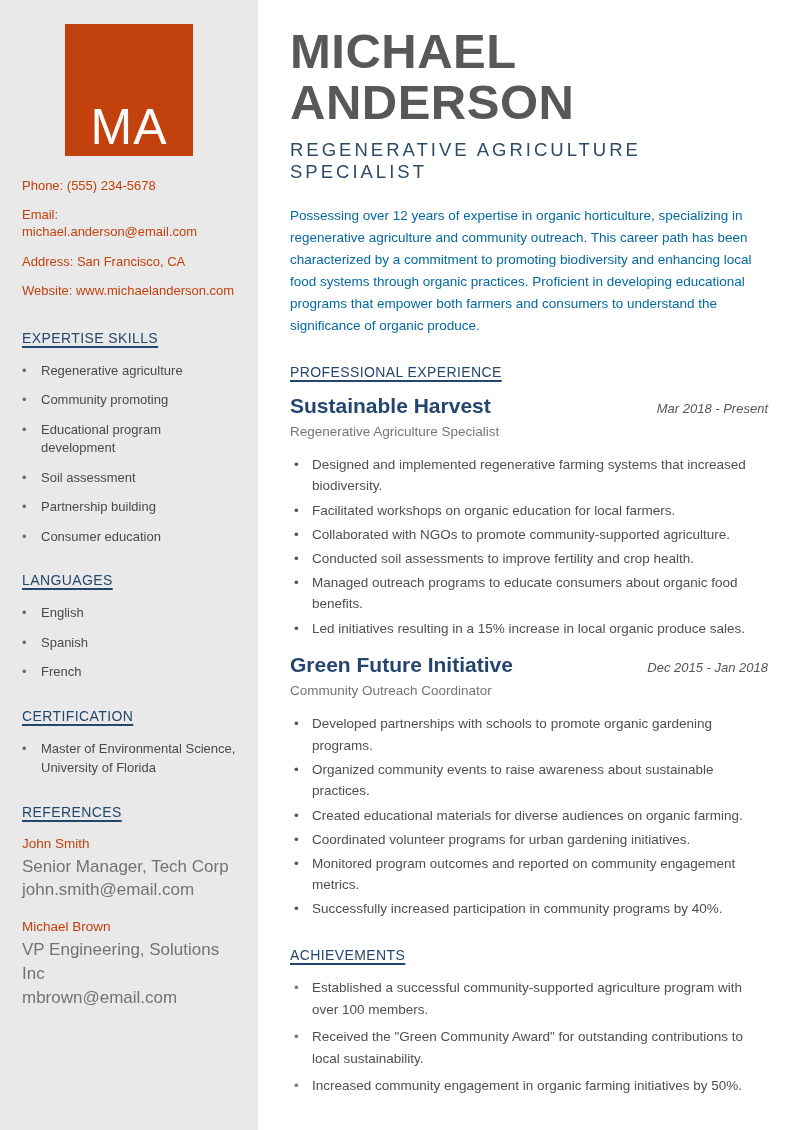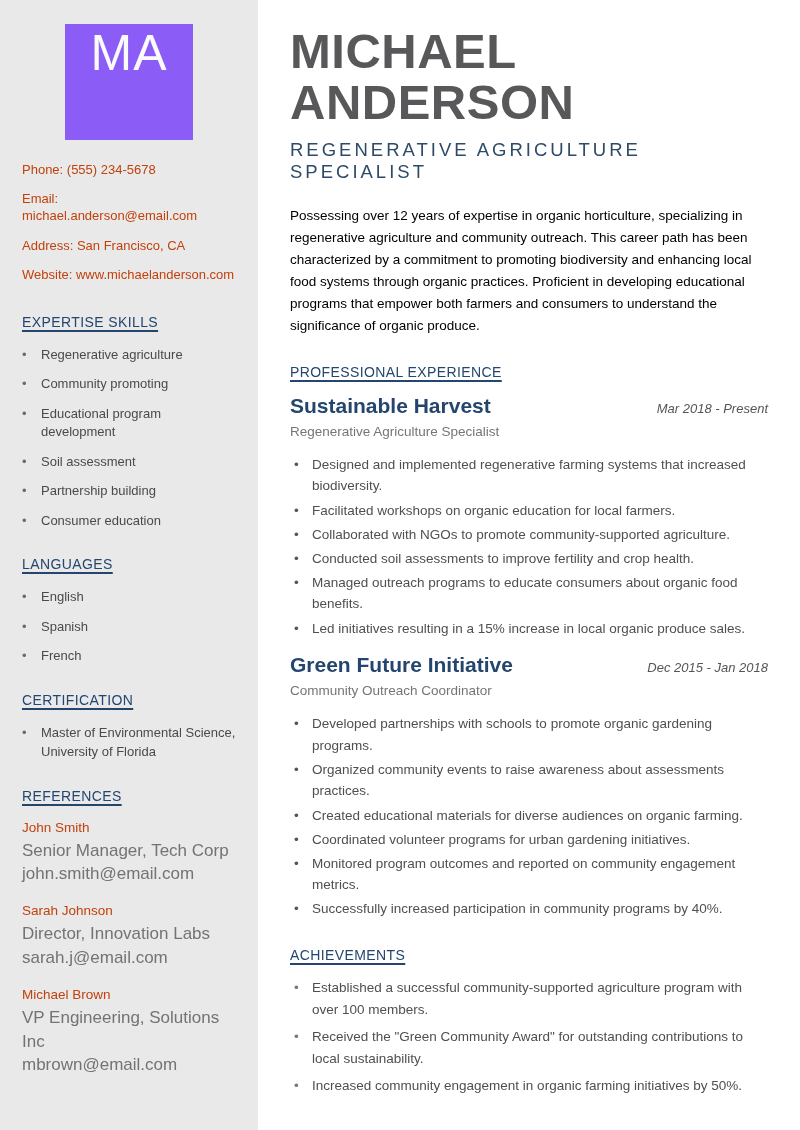--- a/index.html
+++ b/index.html
@@ -19,25 +19,25 @@
   
   .sidebar {
     width: 258px;
     min-width: 258px;
     height: 100%;
     background: #e9e9e9;
     padding: 24px 22px 24px 22px;
   }
   .avatar {
     width: 128px;
-    height: 116px;
+    height: 132px;
     margin: 0 auto 22px auto;
-    background: #8b5cf6;
-    display: flex;
-    align-items: flex-start;
+    background: #c2410c;
+    display: flex;
+    align-items: flex-end;
     justify-content: center;
   }
   .avatar span {
     color: #fafafa;
     font-size: 50px;
     letter-spacing: 1px;
   }
   .contact { margin-bottom: 30px; }
   .contact-line {
     font-size: 13px;
@@ -96,21 +96,21 @@
   }
   .person-title {
     font-size: 18.5px;
     color: #2e4a66;
     letter-spacing: 3px;
     margin-top: 10px;
   }
   .summary {
     margin-top: 22px;
     font-size: 13.5px;
-    color: #000000;
+    color: #0369a1;
     line-height: 1.63;
   }
   .main-heading { margin-top: 27px; margin-bottom: 14px; }
   .job { margin-bottom: 8px; }
   .job-header {
     display: flex;
     justify-content: space-between;
     align-items: baseline;
     margin-top: 14px;
   }
@@ -223,25 +223,20 @@
       </ul>
     </section>
 
     <section class="side-section">
       <h2 class="side-heading">REFERENCES</h2>
 
       <div class="ref-entry">
         <div class="ref-name">John Smith</div>
         <div class="ref-role">Senior Manager, Tech Corp</div>
         <div class="ref-email">john.smith@email.com</div>
-      </div>
-      <div class="ref-entry">
-        <div class="ref-name">Sarah Johnson</div>
-        <div class="ref-role">Director, Innovation Labs</div>
-        <div class="ref-email">sarah.j@email.com</div>
       </div>
       <div class="ref-entry">
         <div class="ref-name">Michael Brown</div>
         <div class="ref-role">VP Engineering, Solutions Inc</div>
         <div class="ref-email">mbrown@email.com</div>
       </div>
     </section>
 
   </aside>
 
@@ -295,21 +290,21 @@
           <span class="job-dates">Dec 2015 - Jan 2018</span>
         </div>
         <div class="job-role">Community Outreach Coordinator</div>
         <ul class="main-bullets">
           <li>
               <span class="dot">•</span>
               <span>Developed partnerships with schools to promote organic gardening programs.</span>
             </li>
           <li>
               <span class="dot">•</span>
-              <span>Organized community events to raise awareness about assessments practices.</span>
+              <span>Organized community events to raise awareness about sustainable practices.</span>
             </li>
           <li>
               <span class="dot">•</span>
               <span>Created educational materials for diverse audiences on organic farming.</span>
             </li>
           <li>
               <span class="dot">•</span>
               <span>Coordinated volunteer programs for urban gardening initiatives.</span>
             </li>
           <li>

